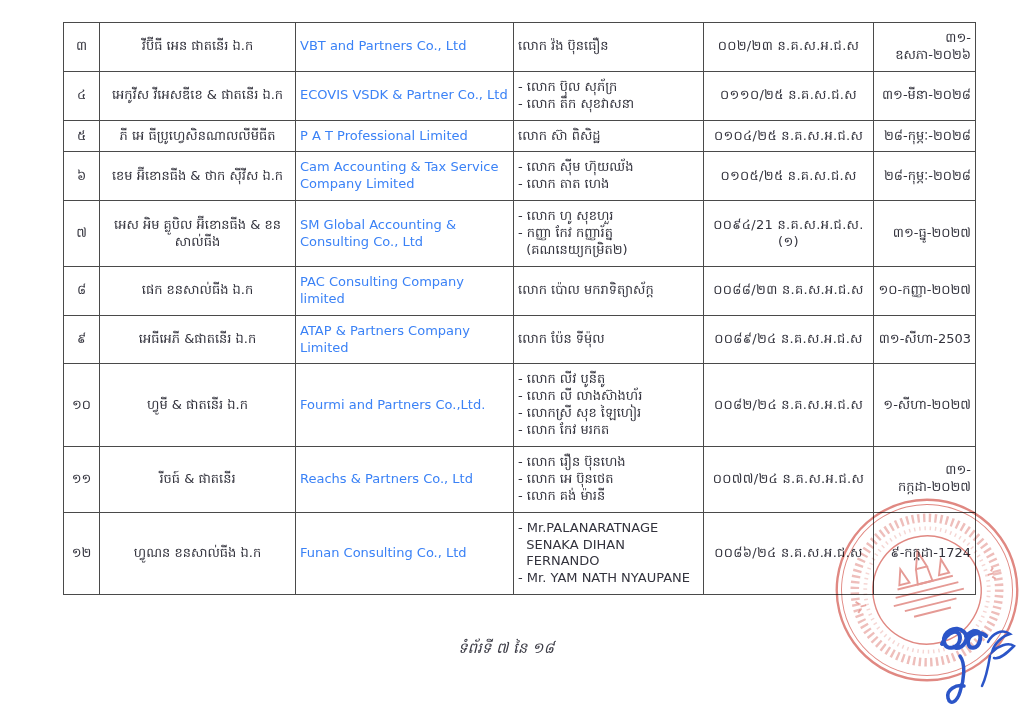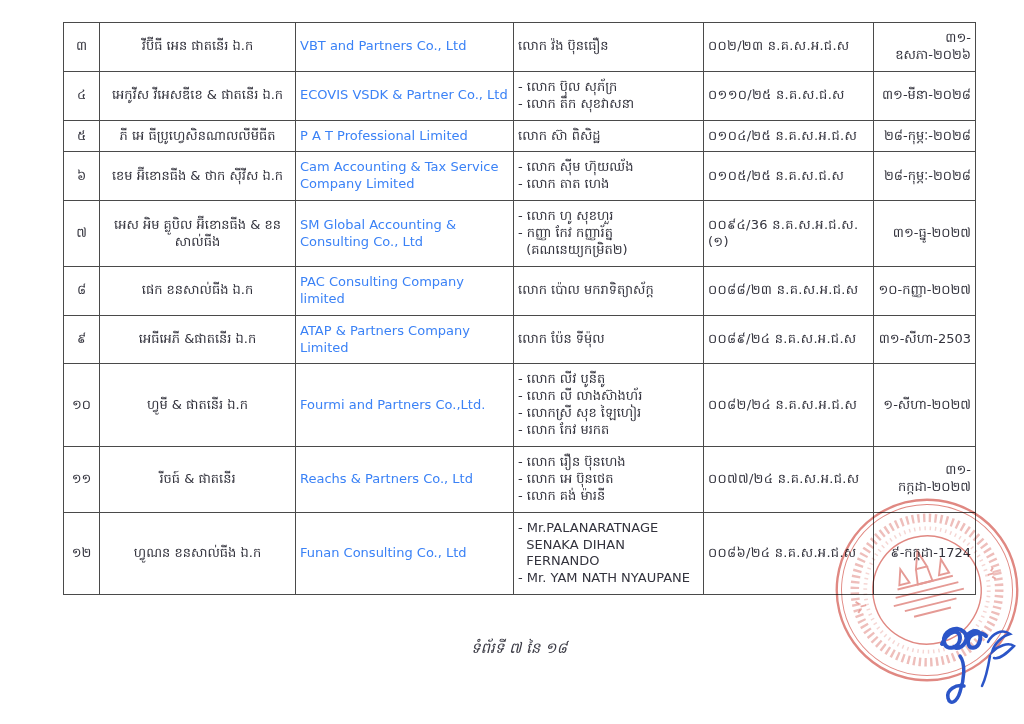--- a/index.html
+++ b/index.html
@@ -23,25 +23,25 @@
     font-size:13px;
     line-height:1.3;
     padding:7px 4px;
     vertical-align:middle;
     word-wrap:break-word;
   }
   td.c-no{text-align:center;}
   td.c-kh{text-align:center;padding-left:9px;}
   td.c-en{text-align:left;padding-left:7px;font-size:12px;color:#3b82f6;}
   td.c-rep{text-align:left;padding-left:9px;}
-  td.c-lic{text-align:left;letter-spacing:.3px;}
+  td.c-lic{text-align:center;letter-spacing:.3px;}
   td.c-date{text-align:right;}
   .rep-line{white-space:pre-wrap;}
   .footer{
-    position:absolute;left:63px;top:638px;width:912px;
+    position:absolute;left:50px;top:638px;width:912px;
     text-align:center;
     font-style:italic;
     font-size:15px;
     color:#3a3a44;
   }
   .stamp{
     position:absolute;left:832px;top:495px;width:190px;height:190px;
     opacity:.8;
     transform:rotate(-14deg);
     mix-blend-mode:multiply;
@@ -115,21 +115,21 @@
 
     <tr>
       <td class="c-no">៧</td>
       <td class="c-kh">អេស អិម គ្លូបិល អ៊ីខោនធីង &amp; ខនសាល់ធីង</td>
       <td class="c-en">SM Global Accounting &amp; Consulting Co., Ltd</td>
       <td class="c-rep">
             <div class="rep-line">- លោក ហូ សុខហួរ</div>
             <div class="rep-line">- កញ្ញា កែវ កញ្ញារ័ត្ន</div>
             <div class="rep-line">  (គណនេយ្យកម្រិត២)</div>
           </td>
-      <td class="c-lic">០០៩៤/36 ន.គ.ស.អ.ជ.ស.(១)</td>
+      <td class="c-lic">០០៩៤/21 ន.គ.ស.អ.ជ.ស.(១)</td>
       <td class="c-date">៣១-ធ្នូ-២០២៧</td>
     </tr>
 
     <tr>
       <td class="c-no">៨</td>
       <td class="c-kh">ផេក ខនសាល់ធីង ឯ.ក</td>
       <td class="c-en">PAC Consulting Company limited</td>
       <td class="c-rep">
             <div class="rep-line">លោក ប៉ោល មករាទិត្យាស័ក្ត</div>
           </td>

